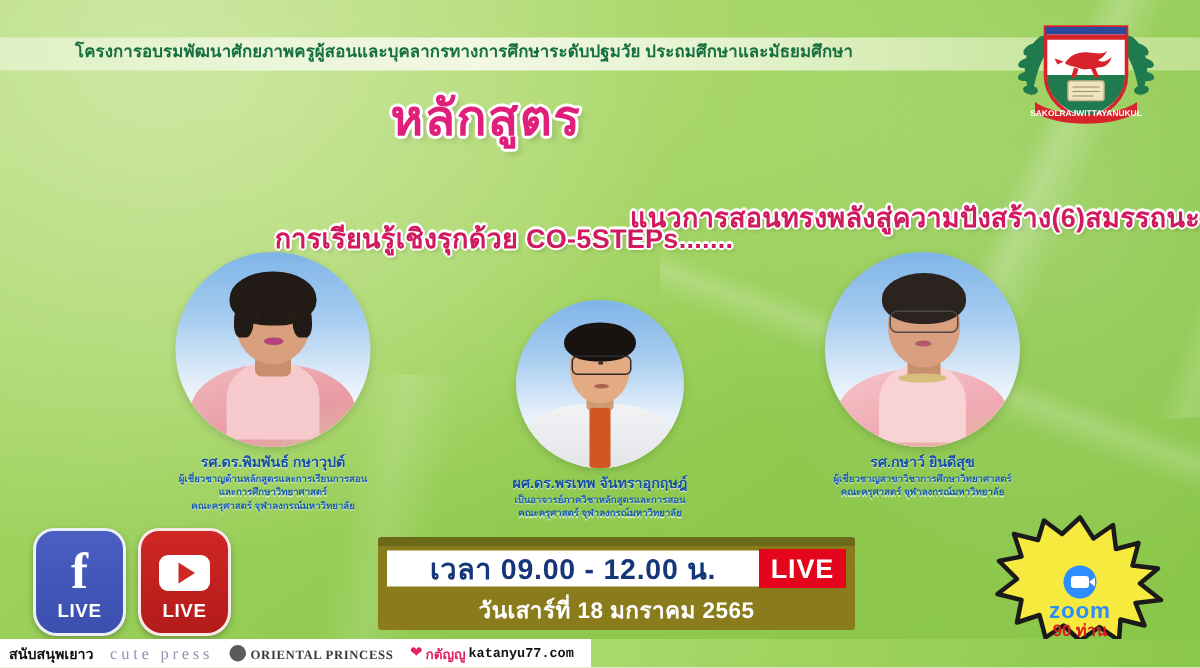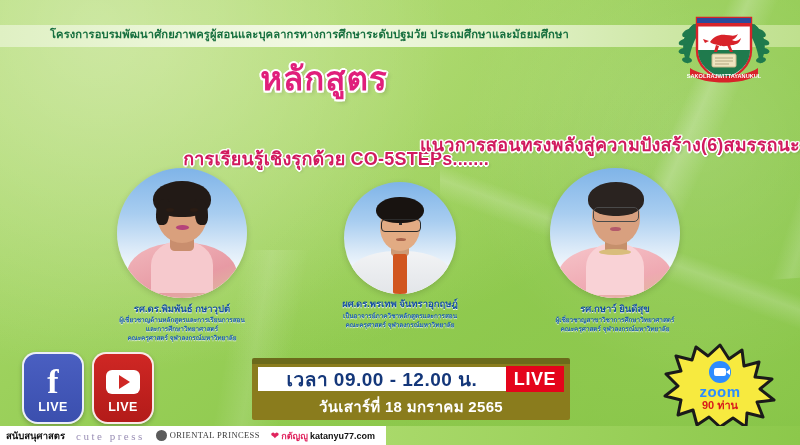--- a/index.html
+++ b/index.html
@@ -64,21 +64,21 @@
                 2px 2px 3px rgba(0,0,0,.18);
   }
 
   
   .crest{position:absolute;right:24px;top:6px;width:104px;height:82px;}
   .crest svg{display:block;}
 
   
   .speaker{position:absolute;text-align:center;width:230px;}
   .sp1{left:67px;top:168px;}
-  .sp2{left:285px;top:182px;font-family:Liberation Serif, serif;}
+  .sp2{left:285px;top:200px;}
   .sp3{left:500px;top:168px;}
 
   .photo{
     margin:0 auto;border-radius:50%;overflow:hidden;position:relative;
     background:linear-gradient(180deg,#7fb4e8 0%, #a8cdf0 35%, #dbeaf8 62%, #ffffff 85%);
     box-shadow:0 2px 6px rgba(0,0,0,.15);
   }
   .p-lg{width:130px;height:130px;}
   .p-md{width:112px;height:112px;}
 
@@ -132,47 +132,47 @@
   .pl-date{
     height:26px;background:#8a7c1d;display:flex;align-items:center;justify-content:center;
     color:#fff;font-size:15px;font-weight:bold;letter-spacing:.3px;
     border-radius:0 0 2px 2px;
   }
 
   
   .burst{position:absolute;right:22px;top:343px;width:116px;height:86px;}
   .burst svg{position:absolute;left:0;top:0;}
   .burst .inner{
-    position:absolute;left:0;top:0;width:116px;height:86px;
+    position:absolute;left:0;top:16px;width:116px;height:86px;
     display:flex;flex-direction:column;align-items:center;justify-content:center;gap:1px;
   }
   .zcam{
     width:22px;height:22px;border-radius:50%;background:#2d8cff;
     display:flex;align-items:center;justify-content:center;
   }
   .zcam .lens{width:12px;height:8px;background:#fff;border-radius:2px;position:relative;}
   .zcam .lens:after{content:"";position:absolute;right:-4px;top:1px;
     border-top:3px solid transparent;border-bottom:3px solid transparent;border-right:4px solid #fff;}
   .zword{font-size:15px;font-weight:bold;color:#2d8cff;letter-spacing:.5px;line-height:1;}
   .zcount{font-size:11px;font-weight:bold;color:#d81b1b;line-height:1;}
 
   
   .sponsors{
     position:absolute;left:0;bottom:0;width:800px;height:19px;background:#fff;
     display:flex;align-items:center;gap:11px;padding-left:6px;box-sizing:border-box;
   }
   .sp-label{font-size:9.5px;font-weight:bold;color:#111;}
   .sp-cute{font-size:11px;color:#9a8fb5;letter-spacing:2.5px;font-family:"Liberation Serif",serif;}
-  .sp-op{display:flex;align-items:flex-start;gap:3px;}
+  .sp-op{display:flex;align-items:center;gap:3px;font-weight:bold;}
   .sp-op .gl{width:11px;height:11px;border-radius:50%;background:#5b5b5b;}
   .sp-op .tx{font-size:8.5px;color:#3a3a3a;letter-spacing:.4px;font-family:"Liberation Serif",serif;}
   .sp-kat{display:flex;align-items:center;gap:2px;}
   .sp-kat .hrt{color:#e0245e;font-size:10px;}
   .sp-kat .th{font-size:9px;color:#e0245e;font-weight:bold;}
-  .sp-kat .dom{font-size:9px;color:#111;font-weight:bold;font-family:Liberation Sans, sans-serif;}
+  .sp-kat .dom{font-size:9px;color:#111;font-weight:bold;font-family:Liberation Mono, monospace;}
   .sp-fill{flex:1;height:19px;
     background:linear-gradient(100deg,#a9d96a,#8cc84b);}
 </style>
 </head>
 <body>
 
 <div class="poster">
 
   <div class="swoosh sw1"></div>
   <div class="swoosh sw2"></div>
@@ -329,21 +329,21 @@
     <div class="inner">
       <div class="zcam">
           <div class="lens"></div>
         </div>
       <div class="zword">zoom</div>
       <div class="zcount">90 ท่าน</div>
     </div>
   </div>
 
   <div class="sponsors">
-    <span class="sp-label">สนับสนุศาสตร</span>
+    <span class="sp-label">สนับสนุพเยาว</span>
     <span class="sp-cute">cute press</span>
     <span class="sp-op">
       <span class="gl"></span>
       <span class="tx">ORIENTAL PRINCESS</span>
     </span>
     <span class="sp-kat">
       <span class="hrt">❤</span>
       <span class="th">กตัญญู</span>
       <span class="dom">katanyu77.com</span>
     </span>

